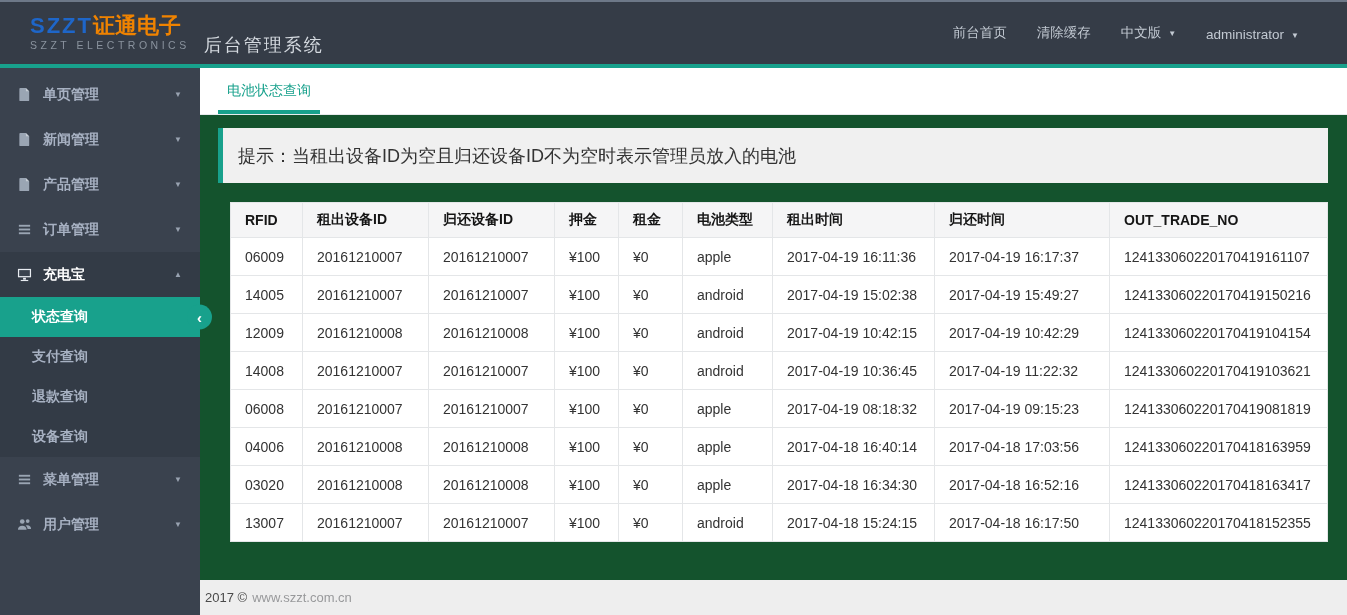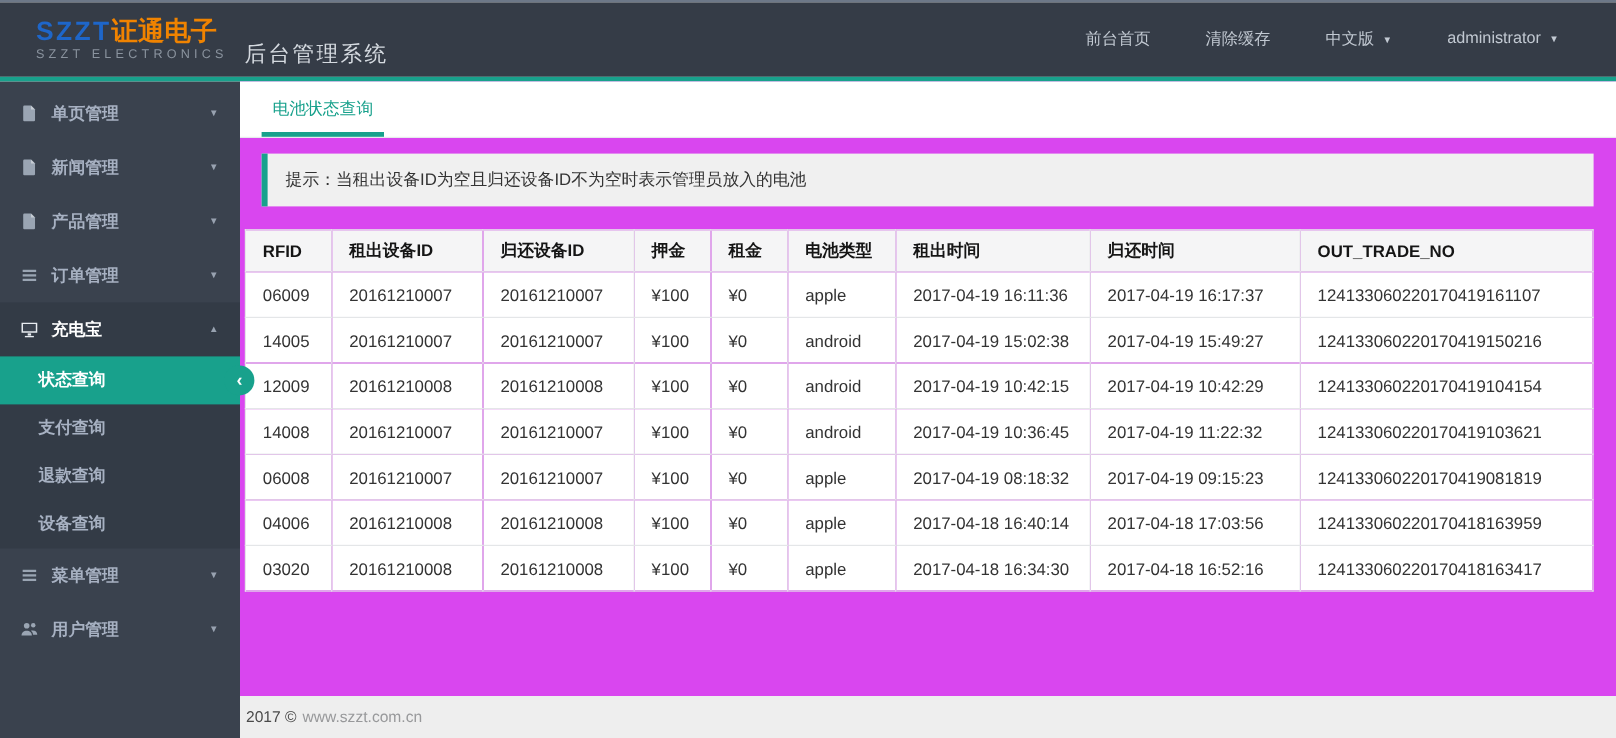--- a/index.html
+++ b/index.html
@@ -13,29 +13,29 @@
 
   
   .hairline{height:2px;background:var(--hairline);}
   .header{height:62px;background:var(--header-bg);display:flex;align-items:center;}
   .logo{margin-left:30px;line-height:1;}
   .logo-top{font-size:22px;font-weight:bold;white-space:nowrap;}
   .logo-szzt{color:#1e66c9;letter-spacing:2px;}
   .logo-cn{color:#f08300;}
   .logo-sub{font-size:10.5px;color:#8a939e;letter-spacing:3.5px;margin-top:3px;}
   .app-title{color:#d5dae0;font-size:18px;margin-left:14px;margin-top:23px;letter-spacing:2px;}
-  .top-nav{margin-left:auto;margin-right:48px;display:flex;gap:46px;align-items:flex-start;}
+  .top-nav{margin-left:auto;margin-right:48px;display:flex;gap:30px;align-items:flex-end;}
   .nav-link{color:#c2c9d2;font-size:13.5px;text-decoration:none;cursor:pointer;white-space:nowrap;}
   .caret{font-size:8px;margin-left:7px;vertical-align:1px;display:inline-block;}
   .teal-bar{height:4px;background:var(--accent);}
 
   
   .body-row{display:flex;height:547px;}
   .sidebar{width:200px;flex-shrink:0;background:var(--sidebar-bg);position:relative;z-index:5;padding-top:4px;font-weight:bold;}
-  .main{flex:1;display:flex;flex-direction:column;background:#d946ef;min-width:0;}
+  .main{flex:1;display:flex;flex-direction:column;background:#14532d;min-width:0;}
 
   
   .menu-item{height:45px;display:flex;align-items:center;padding:0 18px 0 17px;
     color:#a7b1c2;font-size:14px;cursor:pointer;position:relative;}
   .menu-icon{width:16px;height:16px;margin-right:10px;display:flex;align-items:center;color:#9aa5b3;}
   .menu-icon svg{width:15px;height:15px;}
   .menu-chevron{margin-left:auto;font-size:8px;color:#98a2b0;}
   .group-expanded{background:var(--submenu-bg);}
   .group-expanded .parent{color:#fff;}
   .group-expanded .parent .menu-icon{color:#e8ecf1;}
@@ -45,24 +45,24 @@
   .bump{position:absolute;right:-12px;top:50%;transform:translateY(-50%);
     width:25px;height:25px;border-radius:50%;background:var(--accent);color:#fff;
     display:flex;align-items:center;justify-content:center;font-size:15px;line-height:1;cursor:pointer;}
 
   
   .tab-bar{border-bottom:1px solid #e7eaec;height:47px;display:flex;align-items:flex-end;padding-left:18px;background:#fff;}
   .tab{color:var(--accent);font-size:14px;padding:13px 9px 10px;border-bottom:4px solid var(--accent);cursor:pointer;}
 
   
   .tip{margin:13px 19px 0 18px;background:#f0f0f0;border-left:5px solid var(--accent);
-    height:44px;display:flex;align-items:center;padding-left:15px;font-size:14px;color:#333;}
-
-  
-  .table-wrap{margin:19px 19px 0 4px;}
+    height:55px;display:flex;align-items:center;padding-left:15px;font-size:18px;color:#333;}
+
+  
+  .table-wrap{margin:19px 19px 0 30px;}
   table{border-collapse:collapse;width:100%;table-layout:fixed;font-size:14px;color:#333;}
   th,td{border:1px solid #e4e6e8;text-align:left;padding:0 8px 0 14px;white-space:nowrap;overflow:hidden;}
   th{background:#f5f5f6;font-weight:bold;color:#151515;height:35px;}
   td{height:38px;background:#fff;}
   col.c0{width:72px;}col.c1{width:126px;}col.c2{width:126px;}col.c3{width:64px;}
   col.c4{width:64px;}col.c5{width:90px;}col.c6{width:162px;}col.c7{width:175px;}
 
   
   .footer{margin-top:auto;height:35px;background:#eeeeee;display:flex;align-items:center;
     padding-left:5px;font-size:13px;}
@@ -308,20 +308,31 @@
                 <td>03020</td>
                 <td>20161210008</td>
                 <td>20161210008</td>
                 <td>¥100</td>
                 <td>¥0</td>
                 <td>apple</td>
                 <td>2017-04-18 16:34:30</td>
                 <td>2017-04-18 16:52:16</td>
                 <td>124133060220170418163417</td>
               </tr>
+              <tr>
+                <td>13007</td>
+                <td>20161210007</td>
+                <td>20161210007</td>
+                <td>¥100</td>
+                <td>¥0</td>
+                <td>android</td>
+                <td>2017-04-18 15:24:15</td>
+                <td>2017-04-18 16:17:50</td>
+                <td>124133060220170418152355</td>
+              </tr>
             </tbody>
         </table>
       </div>
 
       <div class="footer">
         <span class="footer-year">2017 ©</span>
         <span class="footer-domain">www.szzt.com.cn</span>
       </div>
     </div>
   </div>

